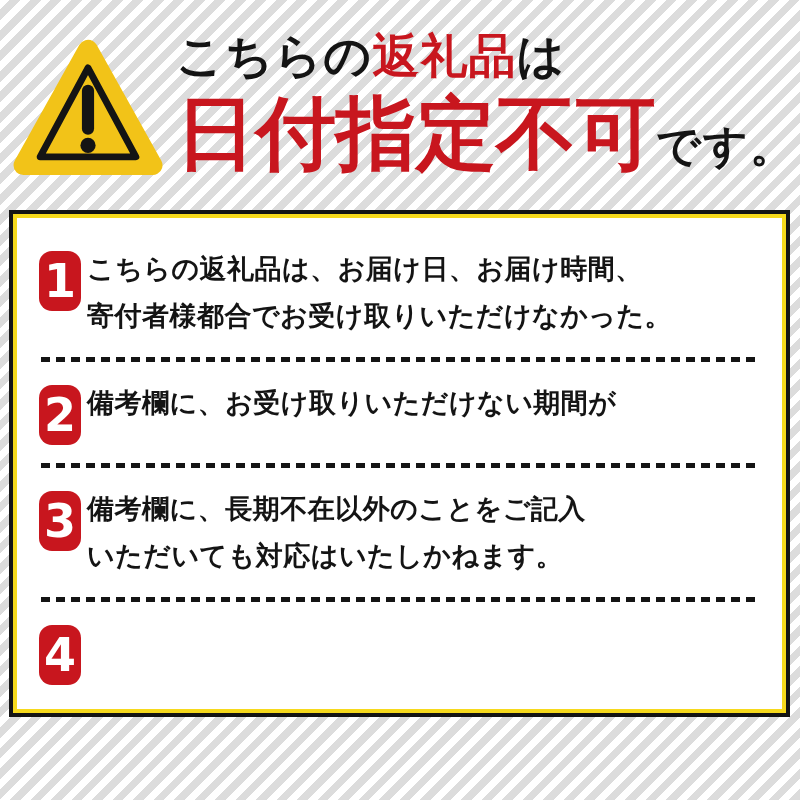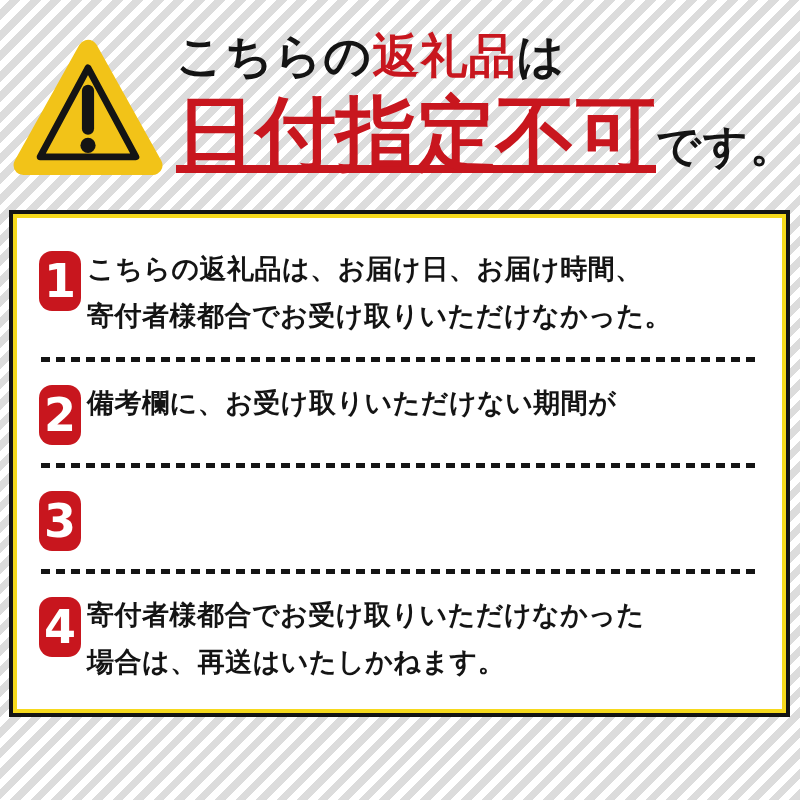--- a/index.html
+++ b/index.html
@@ -19,21 +19,21 @@
   .warn-icon{position:absolute;left:12px;top:36px;width:152px;height:152px;}
   .warn-icon svg{display:block;width:100%;height:100%;}
   .head-text{position:absolute;left:176px;top:26px;white-space:nowrap;}
   .head-line1{
     font-size:47px;font-weight:900;line-height:60px;
     color:#141414;letter-spacing:1px;
   }
   .head-line1 .hl{color:#c8161e;}
   .head-line2{margin-top:2px;line-height:92px;}
   .head-line2 .big{
-    font-size:80px;font-weight:900;color:#c8161e;letter-spacing:0px;text-decoration:underline;
+    font-size:80px;font-weight:900;color:#c8161e;letter-spacing:0px;
   }
   .head-line2 .suffix{
     font-size:44px;font-weight:900;color:#141414;letter-spacing:2px;
   }
   
   .notice-box{
     position:absolute;left:9px;top:210px;width:781px;
     box-sizing:border-box;
     border:4px solid #141414;
     background:#fff;
@@ -103,26 +103,26 @@
       <div class="num-badge">2</div>
       <div class="row-text">
         <span class="tline">備考欄に、お受け取りいただけない期間が</span>
       </div>
     </div>
 
     <div class="divider"></div>
 
     <div class="notice-row">
       <div class="num-badge">3</div>
+      <div class="row-text">
+        <span class="tline">備考欄に、長期不在以外のことをご記入</span>
+        <span class="tline">いただいても対応はいたしかねます。</span>
+      </div>
     </div>
 
     <div class="divider"></div>
 
     <div class="notice-row">
       <div class="num-badge">4</div>
-      <div class="row-text">
-        <span class="tline">寄付者様都合でお受け取りいただけなかった</span>
-        <span class="tline">場合は、再送はいたしかねます。</span>
-      </div>
     </div>
 
   </div>
 </div>
 
 </body></html>

